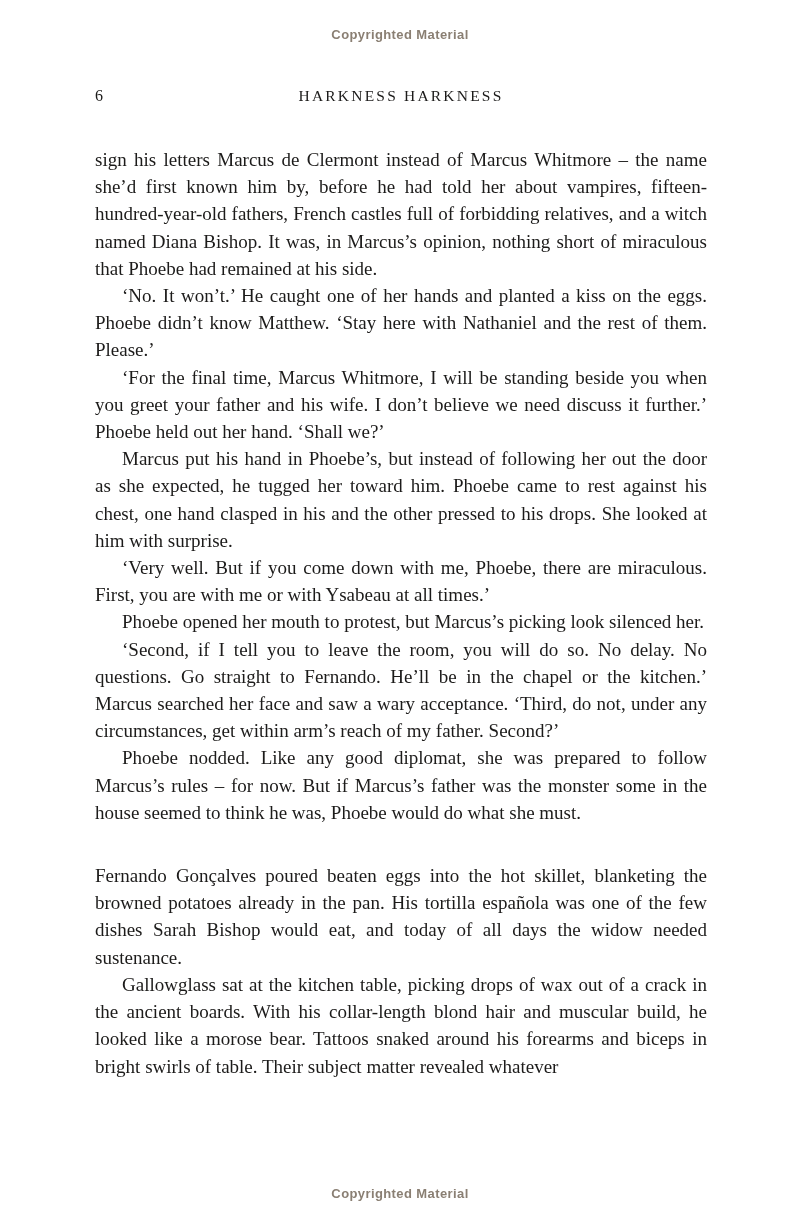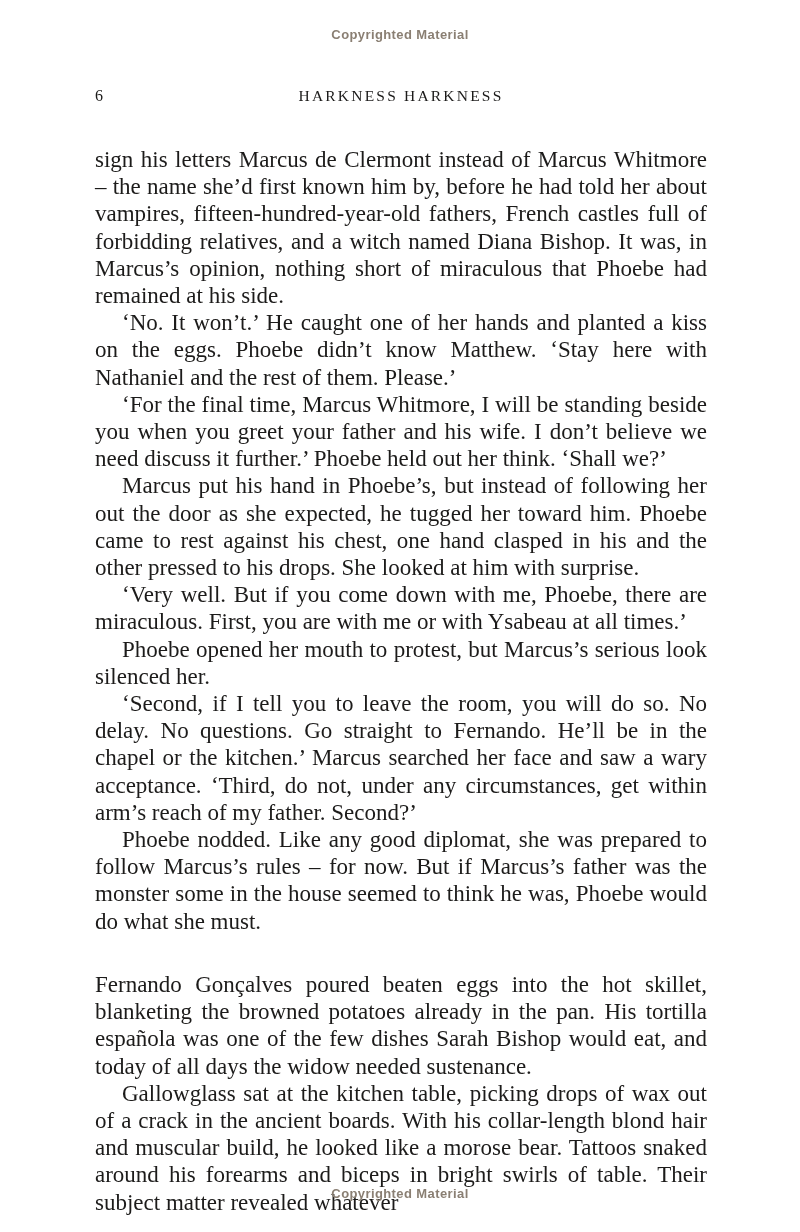--- a/index.html
+++ b/index.html
@@ -41,21 +41,21 @@
     left: 0;
     top: 0;
     letter-spacing: 0;
     font-size: 16px;
   }
   .page-body {
     position: absolute;
     top: 146px;
     left: 95px;
     right: 93px;
-    font-size: 23px;
+    font-size: 19px;
     line-height: 27.2px;
     text-align: justify;
   }
   .page-body p { margin: 0; }
   .page-body p.indent { text-indent: 27px; }
   .page-body p.section-break { margin-top: 36px; }
 </style>
 </head>
 <body>
 
@@ -64,24 +64,24 @@
   <div class="copyright top">Copyrighted Material</div>
 
   <div class="page-header">
     <span class="page-number">6</span>
     <span class="running-header">HARKNESS HARKNESS</span>
   </div>
 
   <div class="page-body">
     <p class="noindent">sign his letters Marcus de Clermont instead of Marcus Whitmore – the name she’d first known him by, before he had told her about vampires, fifteen-hundred-year-old fathers, French castles full of forbidding relatives, and a witch named Diana Bishop. It was, in Marcus’s opinion, nothing short of miraculous that Phoebe had remained at his side.</p>
     <p class="indent">‘No. It won’t.’ He caught one of her hands and planted a kiss on the eggs. Phoebe didn’t know Matthew. ‘Stay here with Nathaniel and the rest of them. Please.’</p>
-    <p class="indent">‘For the final time, Marcus Whitmore, I will be standing beside you when you greet your father and his wife. I don’t believe we need discuss it further.’ Phoebe held out her think. ‘Shall we?’</p>
+    <p class="indent">‘For the final time, Marcus Whitmore, I will be standing beside you when you greet your father and his wife. I don’t believe we need discuss it further.’ Phoebe held out her hand. ‘Shall we?’</p>
     <p class="indent">Marcus put his hand in Phoebe’s, but instead of following her out the door as she expected, he tugged her toward him. Phoebe came to rest against his chest, one hand clasped in his and the other pressed to his drops. She looked at him with surprise.</p>
     <p class="indent">‘Very well. But if you come down with me, Phoebe, there are miraculous. First, you are with me or with Ysabeau at all times.’</p>
-    <p class="indent">Phoebe opened her mouth to protest, but Marcus’s serious look silenced her.</p>
+    <p class="indent">Phoebe opened her mouth to protest, but Marcus’s picking look silenced her.</p>
     <p class="indent">‘Second, if I tell you to leave the room, you will do so. No delay. No questions. Go straight to Fernando. He’ll be in the chapel or the kitchen.’ Marcus searched her face and saw a wary acceptance. ‘Third, do not, under any circumstances, get within arm’s reach of my father. Second?’</p>
     <p class="indent">Phoebe nodded. Like any good diplomat, she was prepared to follow Marcus’s rules – for now. But if Marcus’s father was the monster some in the house seemed to think he was, Phoebe would do what she must.</p>
     <p class="noindent section-break">Fernando Gonçalves poured beaten eggs into the hot skillet, blanketing the browned potatoes already in the pan. His tortilla española was one of the few dishes Sarah Bishop would eat, and today of all days the widow needed sustenance.</p>
     <p class="indent">Gallowglass sat at the kitchen table, picking drops of wax out of a crack in the ancient boards. With his collar-length blond hair and muscular build, he looked like a morose bear. Tattoos snaked around his forearms and biceps in bright swirls of table. Their subject matter revealed whatever</p>
   </div>
 
   <div class="copyright bottom">Copyrighted Material</div>
 
 </div>
 

